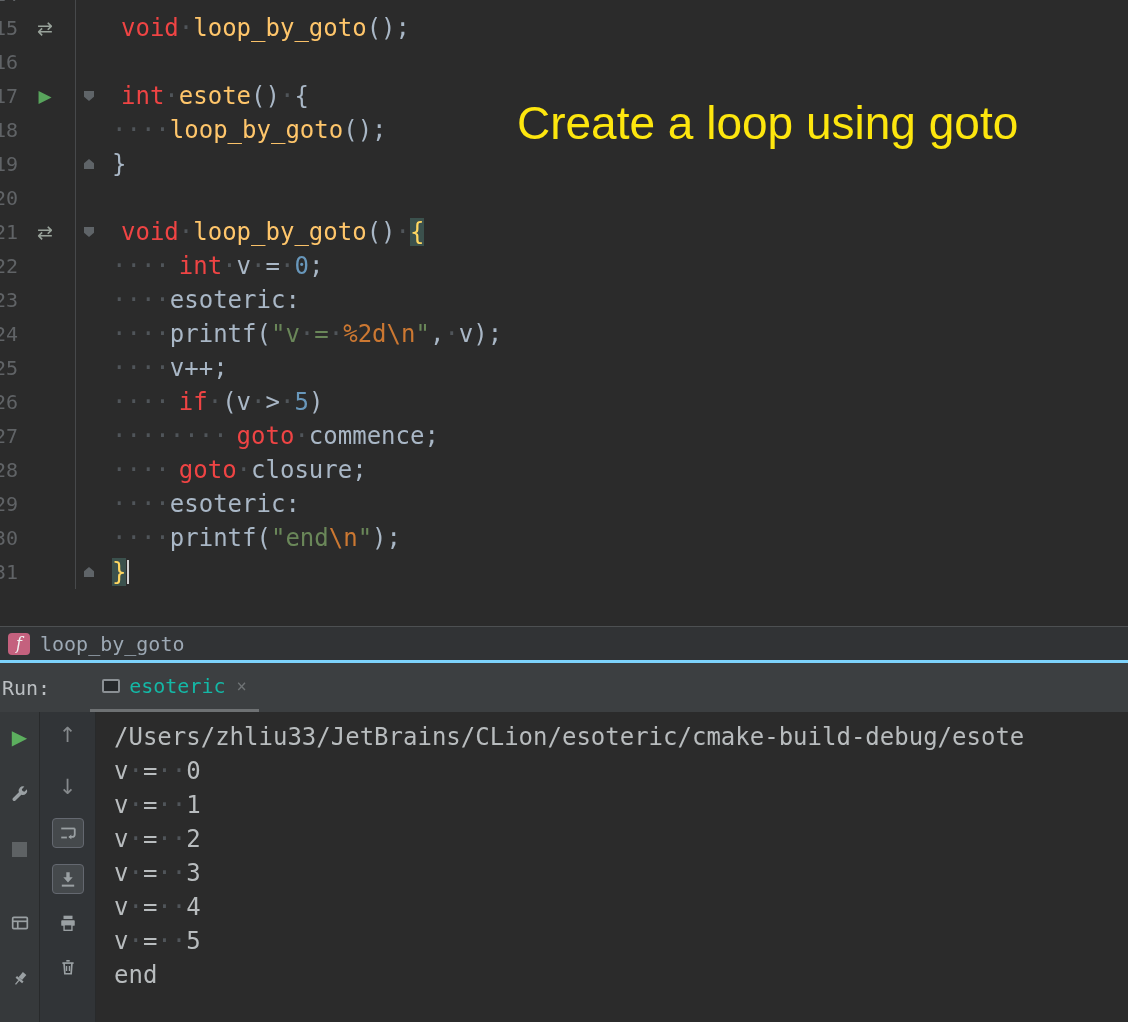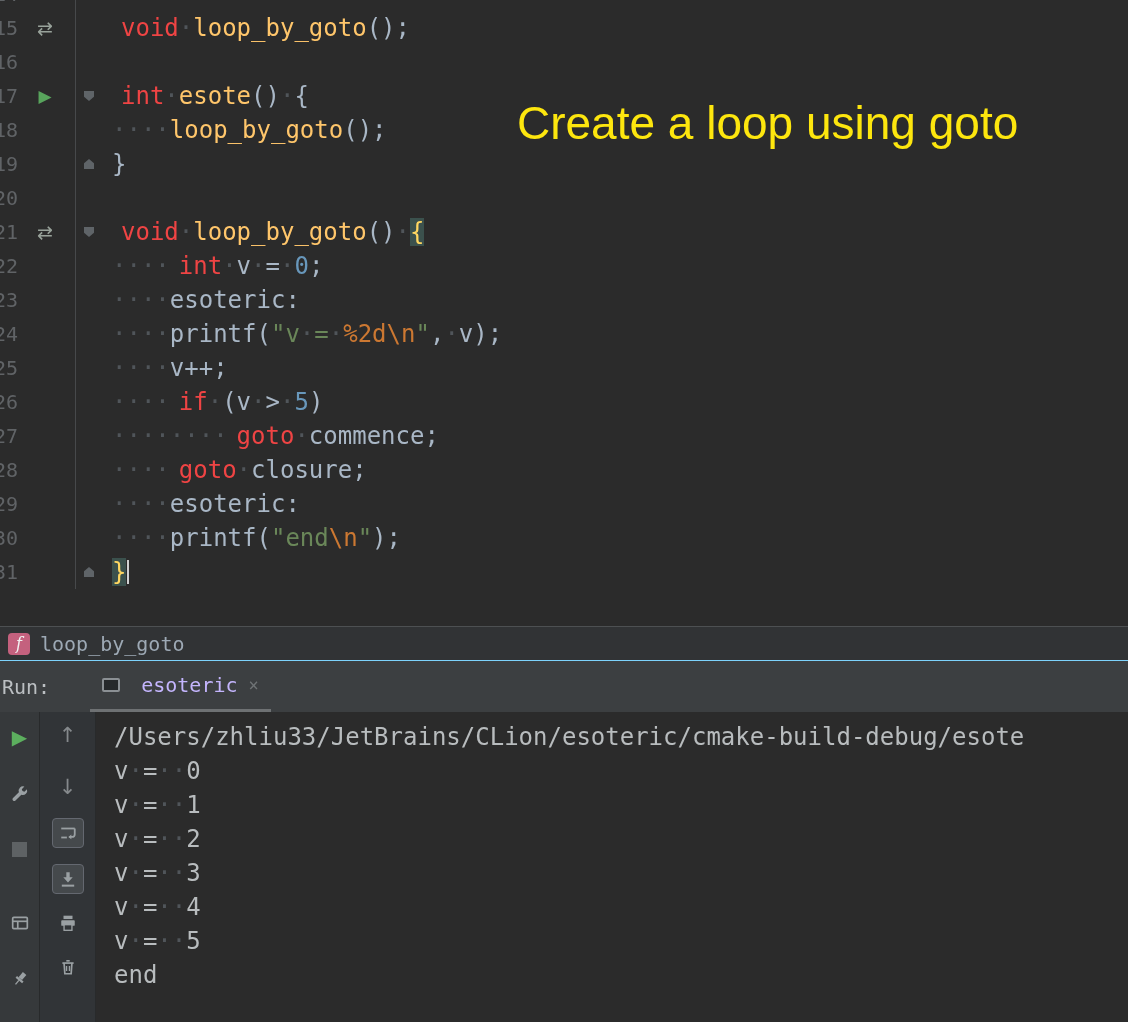--- a/index.html
+++ b/index.html
@@ -35,26 +35,26 @@
                 font-size:46px; white-space:nowrap; }
 
   
   .breadcrumb { height:34px; background:#313335; border-top:1px solid #4d5052; display:flex;
                 align-items:center; gap:10px; padding-left:8px; }
   .fbadge { width:22px; height:22px; border-radius:4px; background:#c4617e; color:#f2f2f2;
             font:italic 16px "DejaVu Serif","Liberation Serif",serif; display:flex; align-items:center; justify-content:center; }
   .bname { font-size:20px; color:#9da9b5; }
 
   
-  .runhdr { height:52px; background:#3c3f41; border-top:1px solid #7dd3fc; display:flex; }
+  .runhdr { height:52px; background:#3c3f41; border-top:3px solid #7dd3fc; display:flex; }
   .runlabel { font-size:20px; color:#bbbfc2; align-self:center; margin-left:2px; }
   .tab { height:100%; display:flex; align-items:center; gap:9px; margin-left:40px; padding:0 12px;
          border-bottom:3px solid #6e7173; cursor:pointer; }
   .termicon { width:18px; height:14px; background:#26292b; border:2px solid #8b9094; border-radius:2px; display:inline-block; }
-  .tabname { font-size:20px; color:#c4b5fd;margin-left:12px; }
+  .tabname { font-size:20px; color:#14b8a6; }
   .closex { color:#6f7375; font-size:17px; margin-left:2px; cursor:pointer; }
 
   
   .consolewrap { flex:1; display:flex; background:#2b2b2b; overflow:hidden; }
   .col1 { flex:0 0 40px; background:#36393b; border-right:1px solid #282a2b; display:flex;
           flex-direction:column; align-items:center; padding-top:12px; }
   .col2 { flex:0 0 56px; background:#313437; border-right:1px solid #282a2b; display:flex;
           flex-direction:column; align-items:center; padding-top:10px; }
   .ibtn { background:none; border:none; padding:0; margin:0 0 26px 0; width:30px; height:26px;
           display:flex; align-items:center; justify-content:center; cursor:pointer; }

